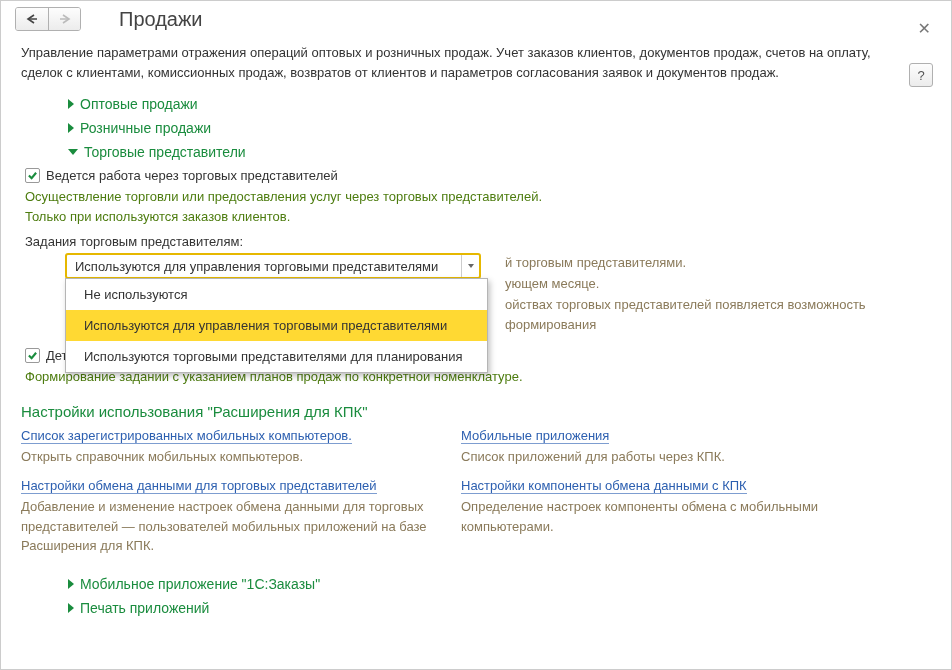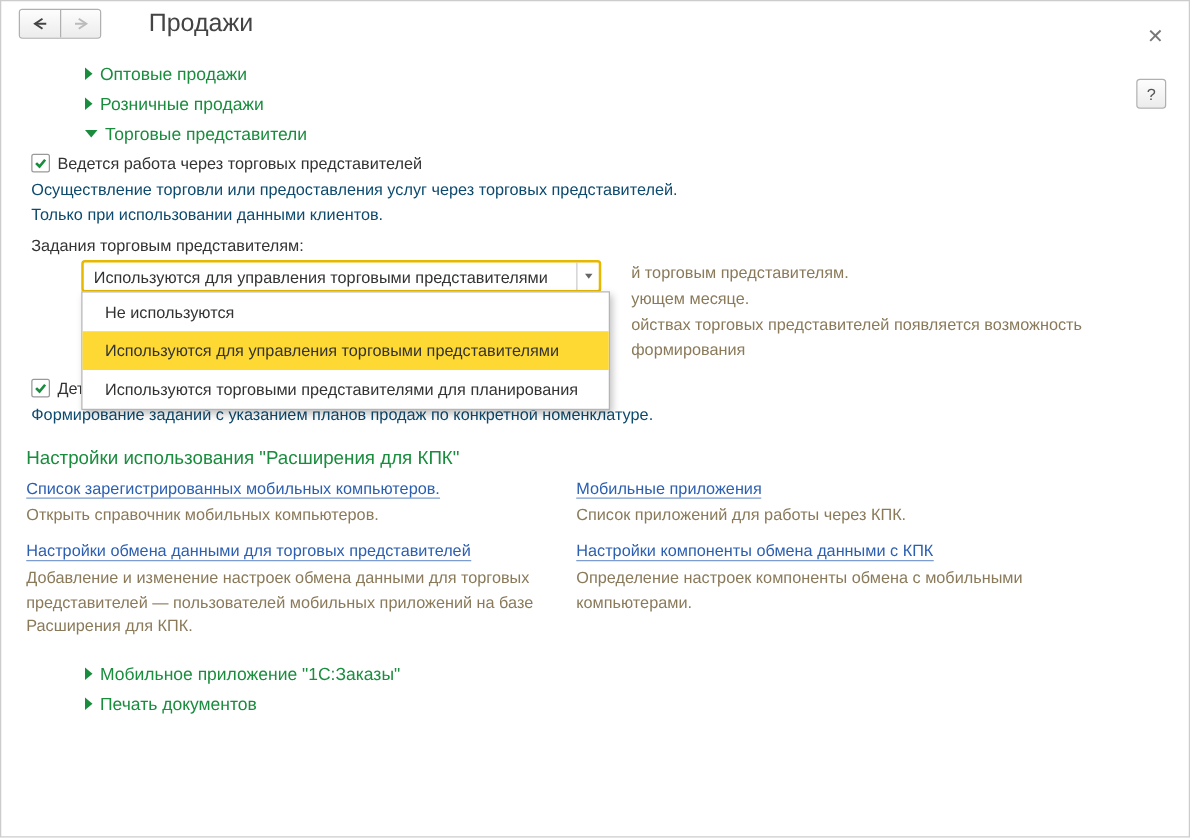--- a/index.html
+++ b/index.html
@@ -121,21 +121,21 @@
     justify-content: center;
     background: #fff;
   }
   .cb .tick {
     width: 9px; height: 9px;
     stroke: #1a8c3e;
     stroke-width: 2.4;
     fill: none;
   }
   .hint {
-    color: #0c4a6e;
+    color: #4d7c0f;
     line-height: 1.5;
     margin: 2px 0 8px 0;
   }
   .label-row {
     margin: 8px 0 4px 0;
   }
   .dropdown-wrap {
     position: relative;
     width: 416px;
   }
@@ -234,20 +234,21 @@
         </svg>
     </div>
   </div>
   <div class="title">Продажи</div>
 </div>
 
 <div class="close-btn">✕</div>
 <div class="help-btn">?</div>
 
 <div class="content">
+  <div class="desc">Управление параметрами отражения операций оптовых и розничных продаж. Учет заказов клиентов, документов продаж, счетов на оплату, сделок с клиентами, комиссионных продаж, возвратов от клиентов и параметров согласования заявок и документов продаж.</div>
 
   <div class="section-title">
     <span class="chevron right"></span>
     <span>Оптовые продажи</span>
   </div>
 
   <div class="section-title">
     <span class="chevron right"></span>
     <span>Розничные продажи</span>
   </div>
@@ -261,21 +262,21 @@
     <div class="checkbox-row">
       <div class="cb">
         <svg class="tick" viewBox="0 0 10 10">
             <polyline points="1,5 4,8 9,2"></polyline>
           </svg>
       </div>
       <span>Ведется работа через торговых представителей</span>
     </div>
     <div class="hint">
       <span>Осуществление торговли или предоставления услуг через торговых представителей.</span><br>
-      <span>Только при использовании данными клиентов.</span>
+      <span>Только при используются заказов клиентов.</span>
     </div>
 
     <div class="label-row">Задания торговым представителям:</div>
 
     <div class="bg-row">
       <div class="bg-left">
         <div class="dropdown-wrap">
           <div class="dropdown">
             <div class="dropdown-value">Используются для управления торговыми представителями</div>
             <div class="dropdown-arrow">
@@ -283,21 +284,21 @@
               </div>
           </div>
           <div class="dropdown-list">
             <div class="dropdown-item">Не используются</div>
             <div class="dropdown-item selected">Используются для управления торговыми представителями</div>
             <div class="dropdown-item">Используются торговыми представителями для планирования</div>
           </div>
         </div>
       </div>
       <div class="bg-right">
-        <div>й торговым представителям.</div>
+        <div>й торговым представителями.</div>
         <div>ующем месяце.</div>
         <div>ойствах торговых представителей появляется возможность формирования</div>
       </div>
     </div>
 
     <div class="checkbox-row" style="margin-top:12px">
       <div class="cb">
         <svg class="tick" viewBox="0 0 10 10">
             <polyline points="1,5 4,8 9,2"></polyline>
           </svg>
@@ -323,15 +324,15 @@
     </div>
   </div>
 
   <div class="section-title">
     <span class="chevron right"></span>
     <span>Мобильное приложение "1С:Заказы"</span>
   </div>
 
   <div class="section-title">
     <span class="chevron right"></span>
-    <span>Печать документов</span>
+    <span>Печать приложений</span>
   </div>
 </div>
 
 </body></html>

